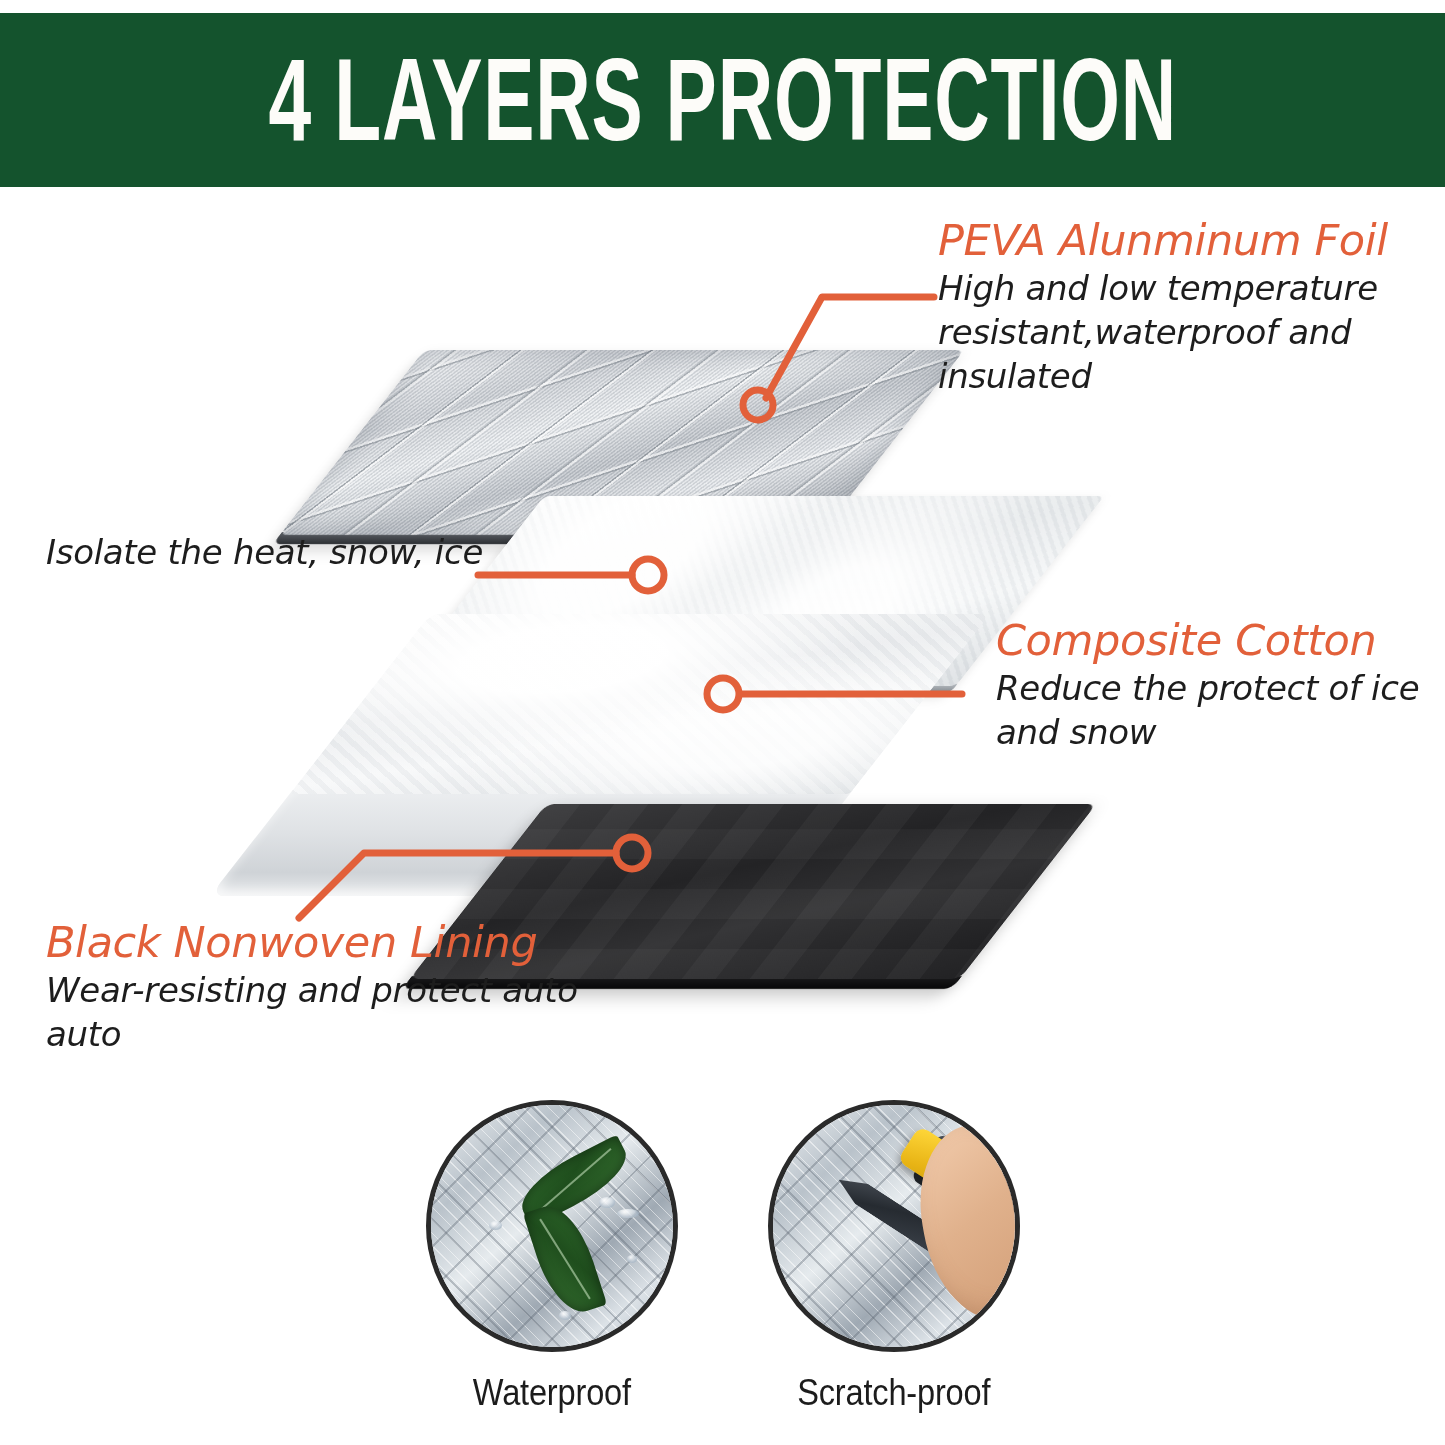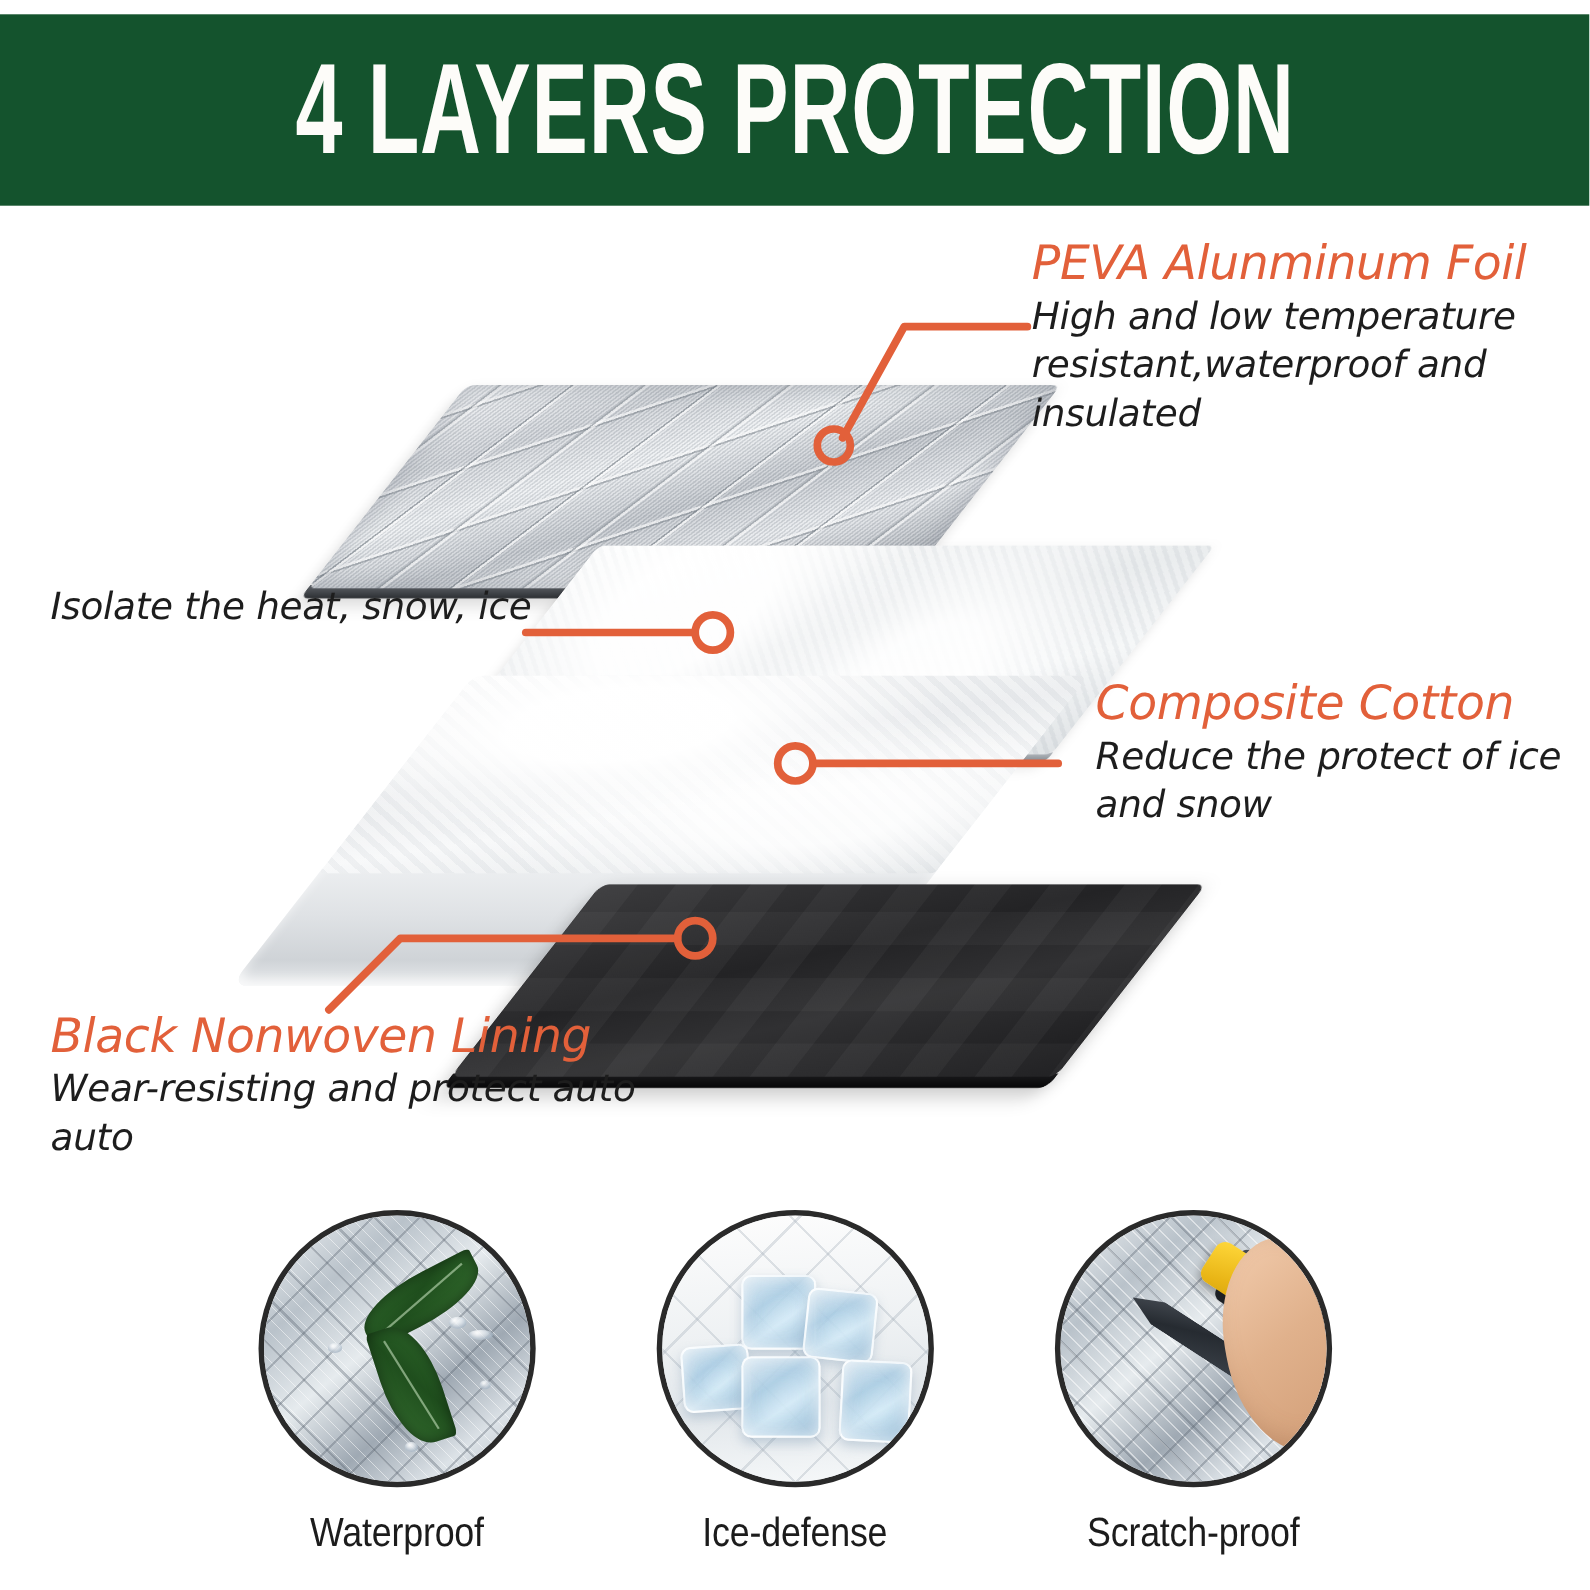--- a/index.html
+++ b/index.html
@@ -196,21 +196,21 @@
   #label-composite { left: 996px; top: 618px; width: 430px; }
   #label-black     { left: 46px;  top: 920px; width: 560px; }
 
   
   #feature-row {
     position: absolute;
     left: 0; top: 1100px;
     width: 1445px; height: 345px;
     display: flex;
     justify-content: center;
-    gap: 100px;
+    gap: 80px;
     padding: 0 62px;
   }
   .feature-item {
     width: 262px;
     display: flex;
     flex-direction: column;
     align-items: center;
   }
   .feature-circle {
     width: 252px; height: 252px;
@@ -415,31 +415,20 @@
       <div class="droplet" style="left:168px; top:92px; width:16px; height:11px;"></div>
       <div class="droplet" style="left:186px; top:104px; width:22px; height:9px;"></div>
       <div class="droplet" style="left:58px; top:116px; width:13px; height:9px;"></div>
       <div class="droplet" style="left:196px; top:150px; width:10px; height:8px;"></div>
       <div class="droplet" style="left:128px; top:206px; width:12px; height:9px;"></div>
     </div>
     <div class="feature-caption">Waterproof</div>
   </div>
 
 
-  <div class="feature-item">
-    <div class="feature-circle">
-      <div class="feature-photo tex-whitequilt"></div>
-      <div class="ice-cube" style="left:72px;  top:54px;  width:68px; height:68px;"></div>
-      <div class="ice-cube" style="left:130px; top:68px;  width:64px; height:64px; transform:rotate(6deg);"></div>
-      <div class="ice-cube" style="left:18px;  top:118px; width:62px; height:60px; transform:rotate(-4deg);"></div>
-      <div class="ice-cube" style="left:72px;  top:128px; width:72px; height:74px;"></div>
-      <div class="ice-cube" style="left:162px; top:132px; width:64px; height:74px; transform:rotate(3deg);"></div>
-    </div>
-    <div class="feature-caption">Ice-defense</div>
-  </div>
 
   <div class="feature-item">
     <div class="feature-circle">
       <div class="feature-photo tex-foil"></div>
       <div class="knife-blade" style="left:56px; top:96px; width:124px; height:24px; transform:rotate(33deg); clip-path:polygon(0 52%, 22% 0, 100% 0, 100% 100%, 22% 100%);"></div>
       <div class="knife-grip-k" style="left:144px; top:52px; width:104px; height:54px; transform:rotate(33deg);"></div>
       <div class="knife-grip-y" style="left:128px; top:42px; width:92px; height:42px; transform:rotate(33deg);"></div>
       <div class="hand" style="left:150px; top:18px; width:132px; height:198px; transform:rotate(-10deg);"></div>
     </div>
     <div class="feature-caption">Scratch-proof</div>

